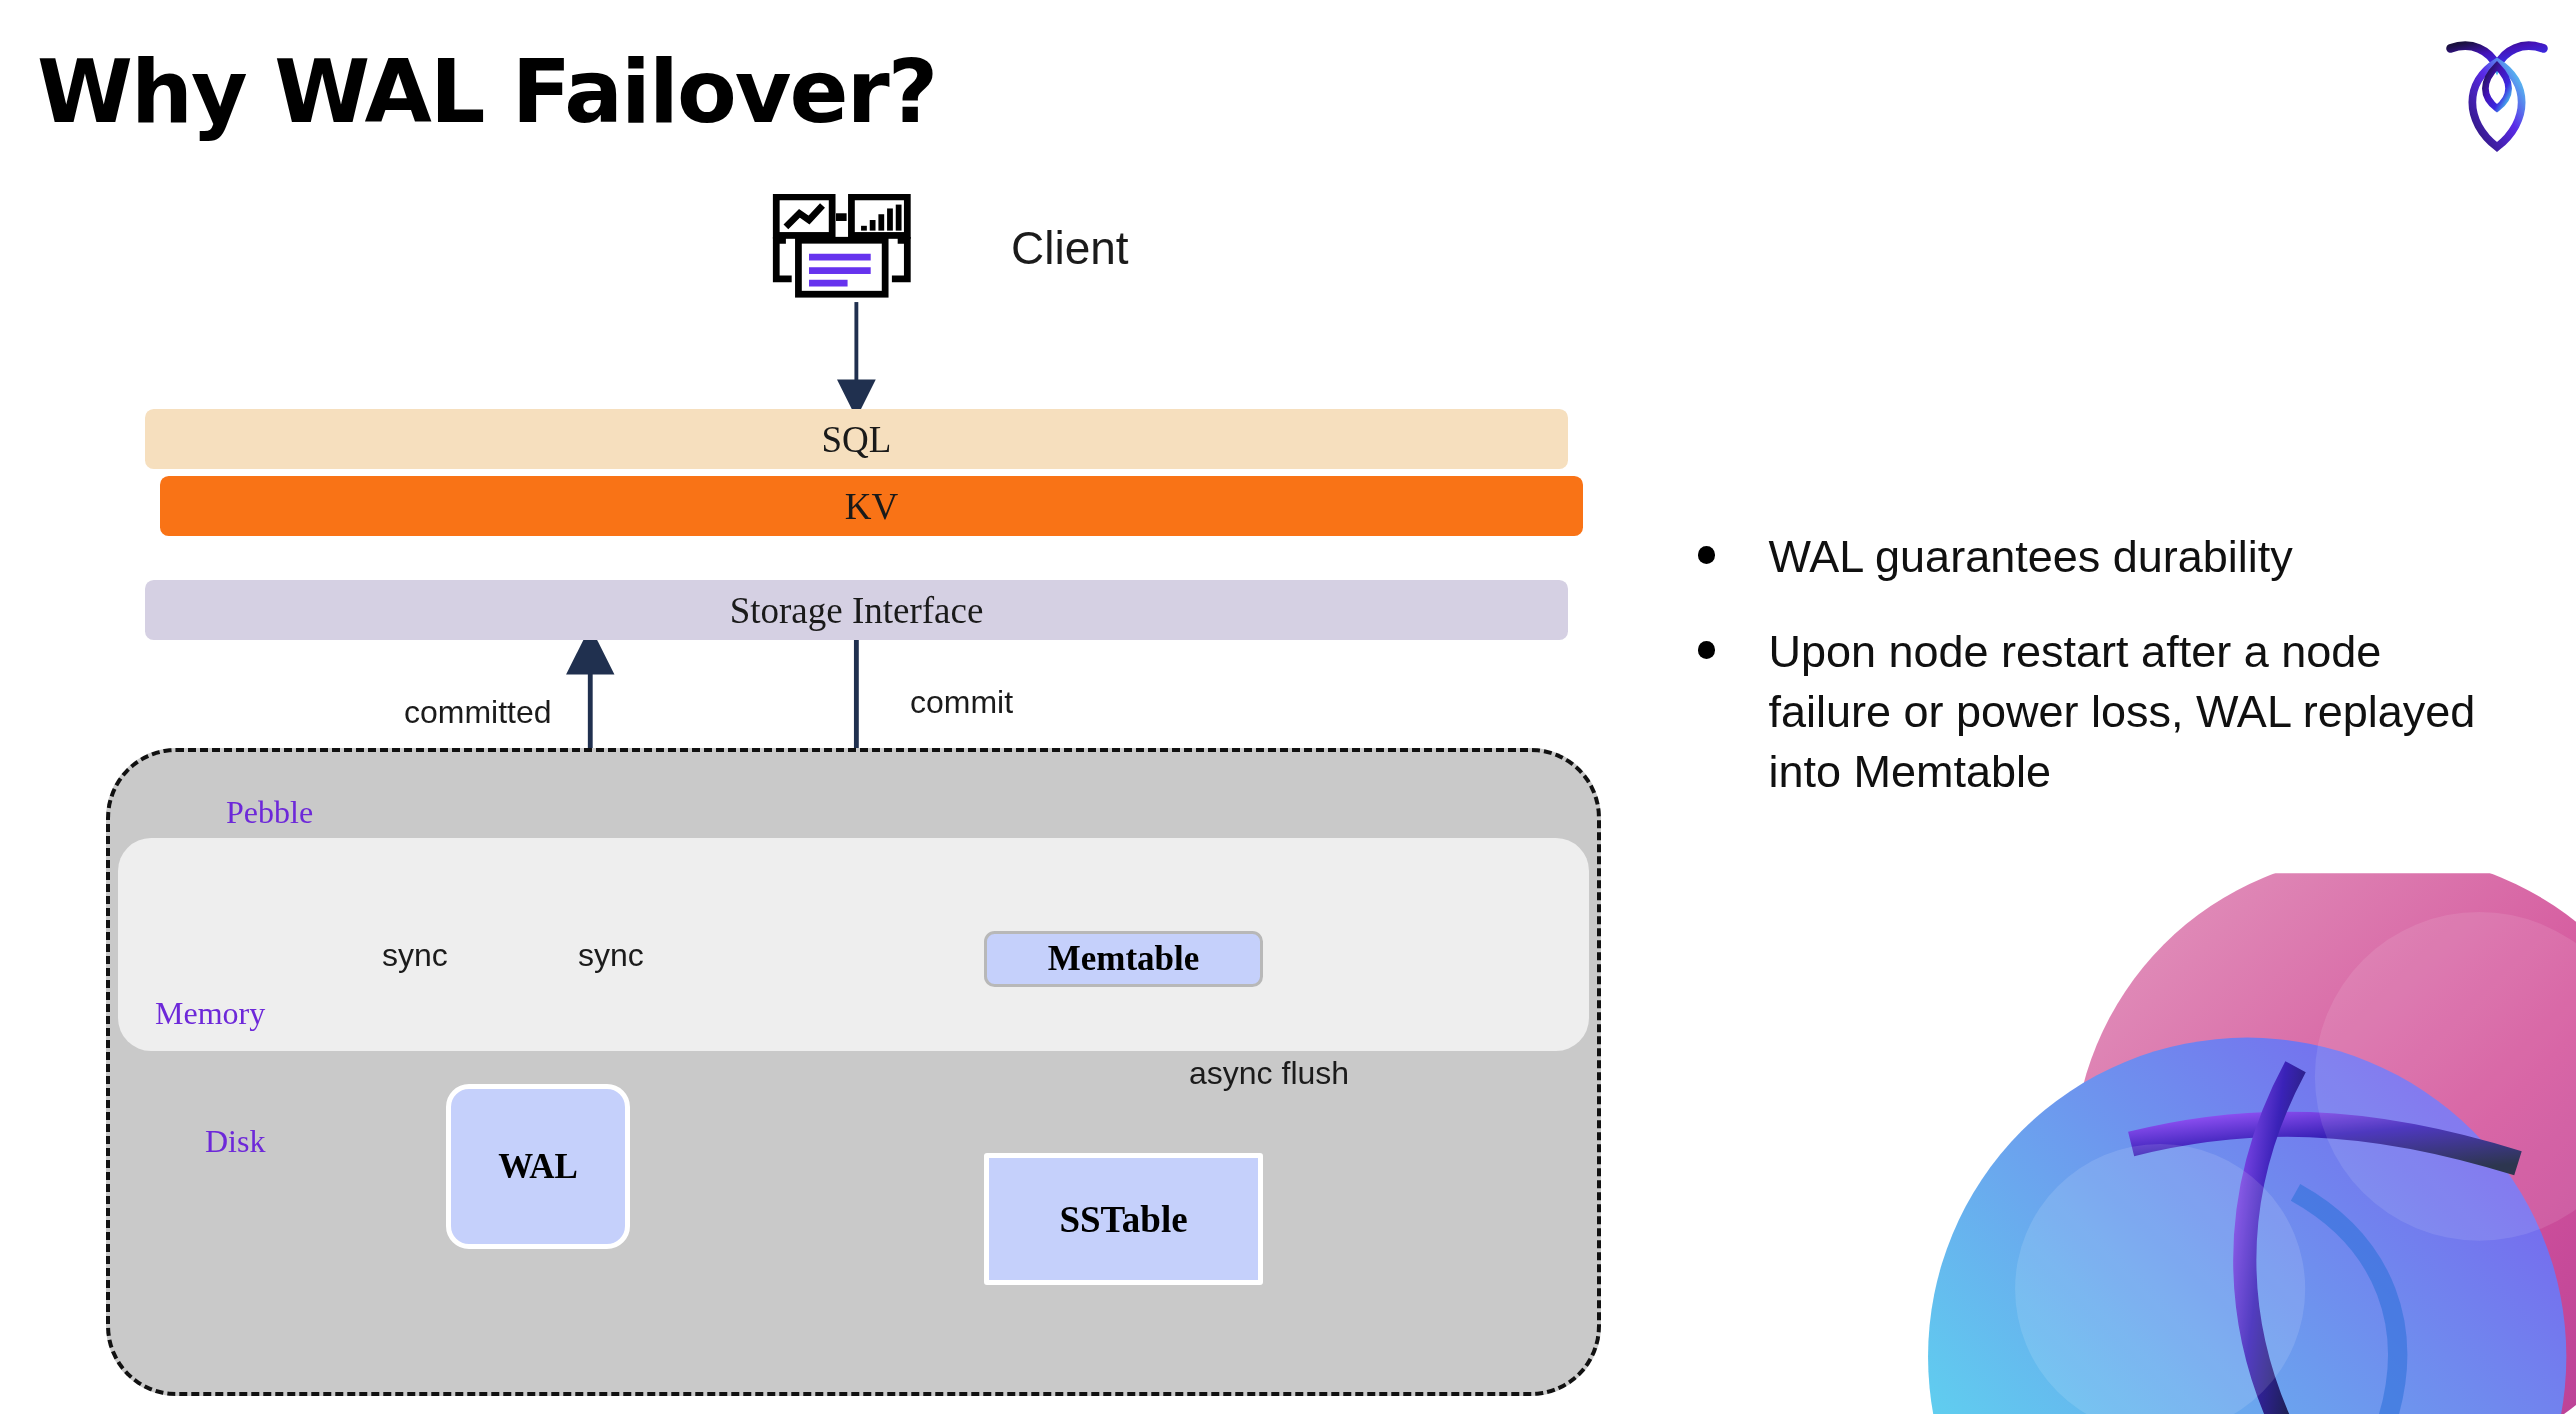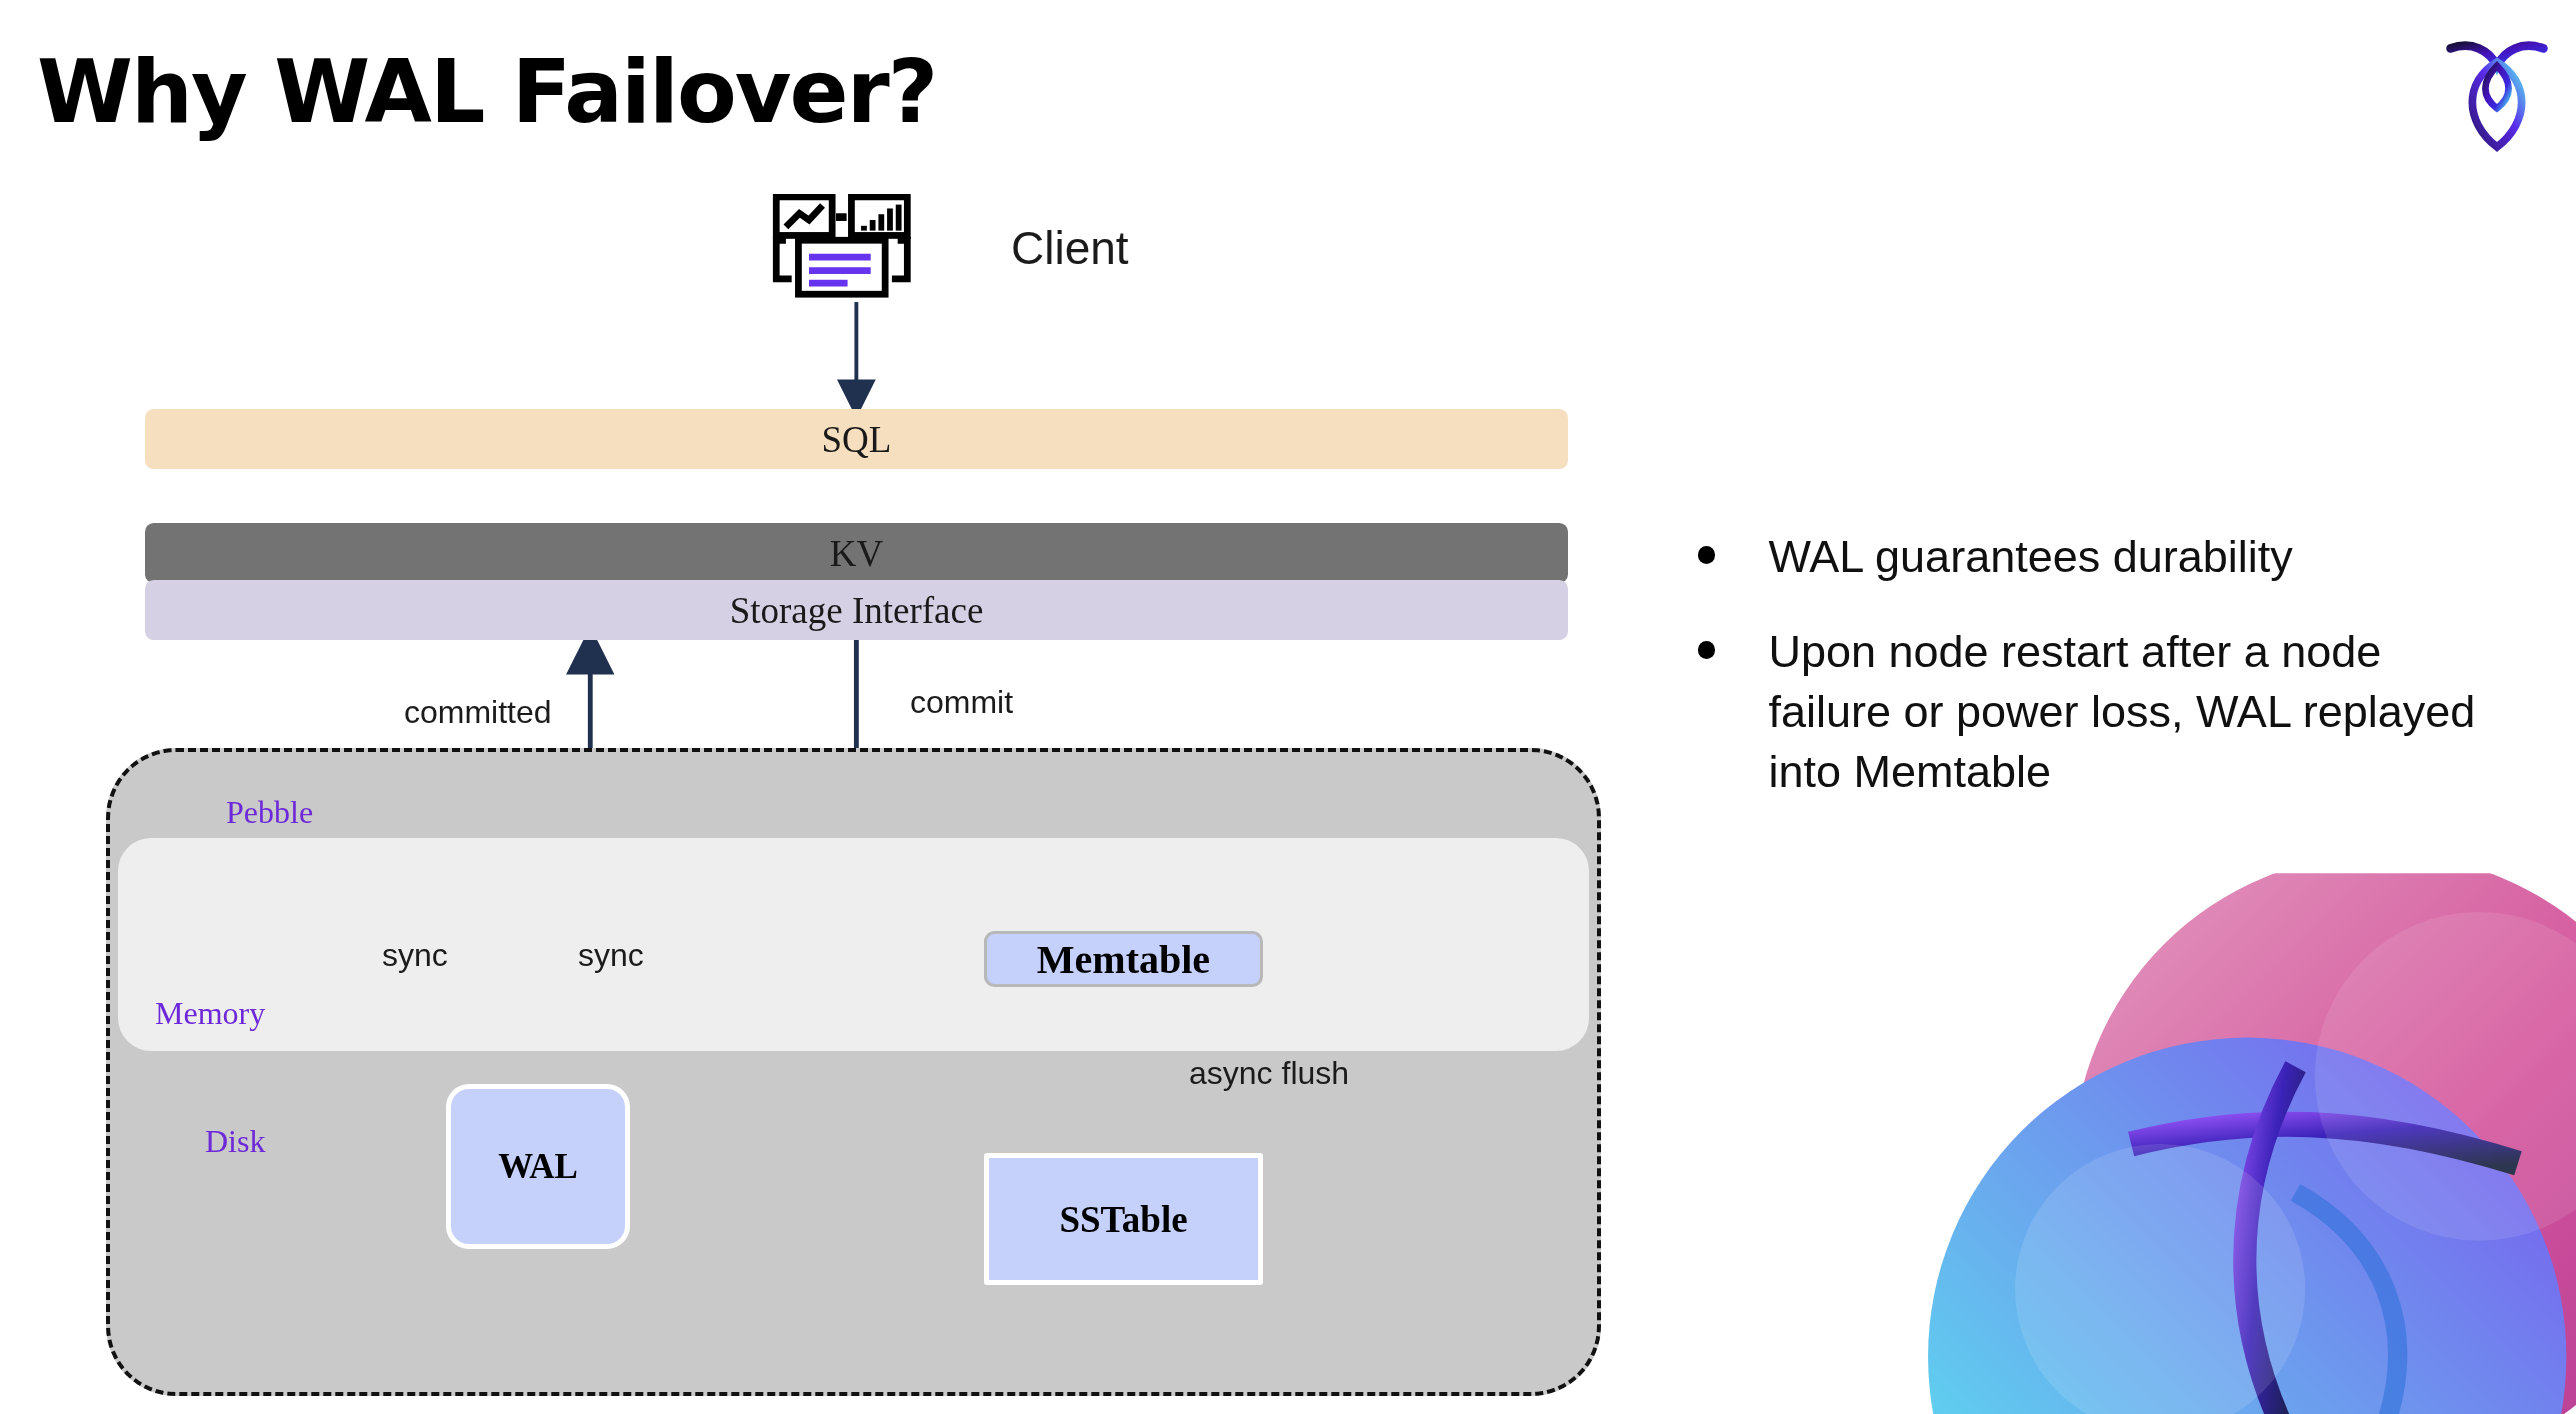--- a/index.html
+++ b/index.html
@@ -48,21 +48,21 @@
     height:60px;
     border-radius:8.7px;
     display:flex;
     align-items:center;
     justify-content:center;
     font-family:"Liberation Serif", serif;
     font-size:37px;
     color:#1a1a1a;
   }
   #layer-sql { top:409px; background:#f6dfbe; }
-  #layer-kv  { top:523px; background:#737373; }
+  #layer-kv  { top:476px; background:#f97316;margin-left:15px; }
   #layer-si  { top:580px; background:#d5d0e3; }
 
   
   #pebble-box {
     position:absolute;
     left:106px; top:748px;
     width:1495px; height:648px;
     background:#c9c9c9;
     border:4.8px dashed #111111;
     border-radius:70px;
@@ -95,21 +95,21 @@
     justify-content:center;
     font-family:"Liberation Serif", serif;
     font-weight:bold;
     color:#000000;
     white-space:nowrap;
   }
   #node-memtable {
     left:984px; top:931px; width:279px; height:56px;
     border-radius:10.6px;
     border:3.9px solid #b8b8b8;
-    font-size:40px;
+    font-size:35px;
   }
   #node-wal {
     left:446px; top:1084px; width:184px; height:165px;
     border-radius:23px;
     border:5.8px solid #ffffff;
     font-size:35px;
   }
   #node-sstable {
     left:984px; top:1153px; width:279px; height:132px;
     border-radius:3px;

